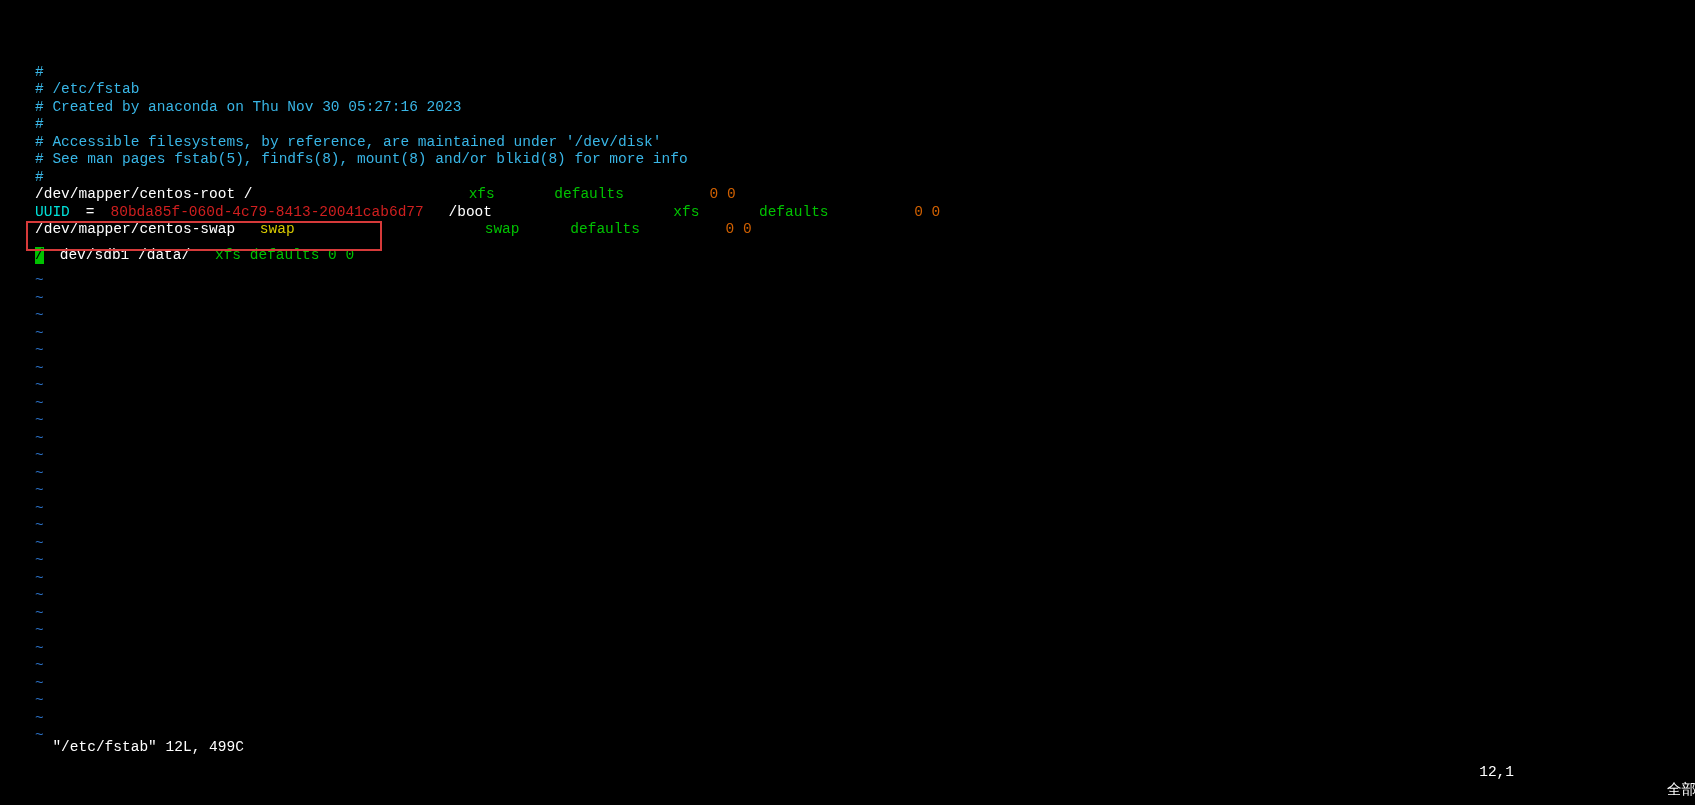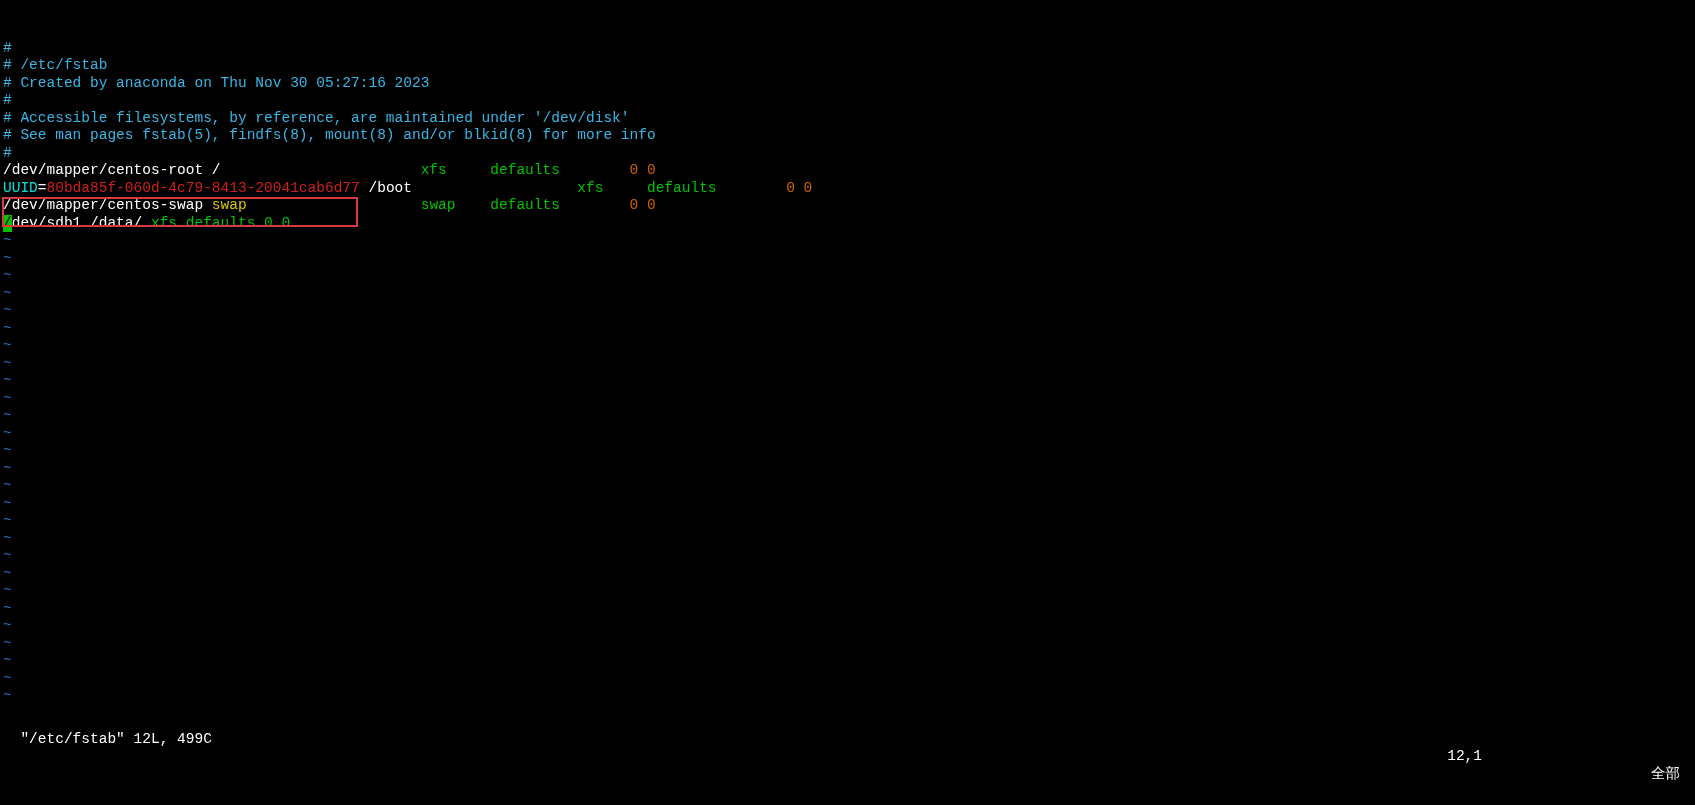--- a/index.html
+++ b/index.html
@@ -1,15 +1,15 @@
 <!DOCTYPE html>
 <html><head>
 <meta charset="utf-8">
 <style>
-  * { margin: 0; padding: 0; box-sizing: border-box; }
+  * { margin: 8px; padding: 0; box-sizing: border-box; }
   body {
     background: #000000;
     color: #ffffff;
     font-family: "Consolas", "Monaco", "Courier New", monospace;
     font-size: 14.5px;
     line-height: 17.5px;
     width: 1695px;
     height: 805px;
     position: relative;
     white-space: pre;
@@ -44,21 +44,21 @@
     bottom: 22px;
     color: #ffffff;
     width: 1689px;
   }
   .status-right {
     position: absolute;
     right: 12px;
   }
   .status-pos {
     position: absolute;
-    right: 210px;
+    right: 194px;
   }
 </style>
 </head>
 <body>
 
 
 
 <div class="editor">
 <span class="comment">#</span>
 <span class="comment"># /etc/fstab</span>

